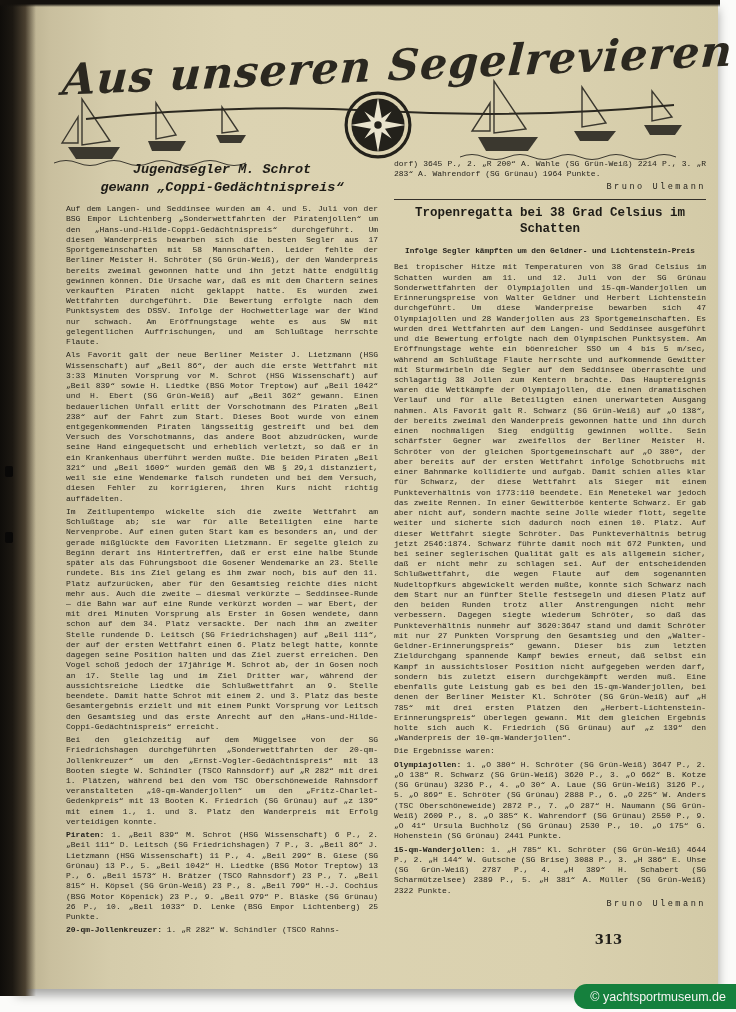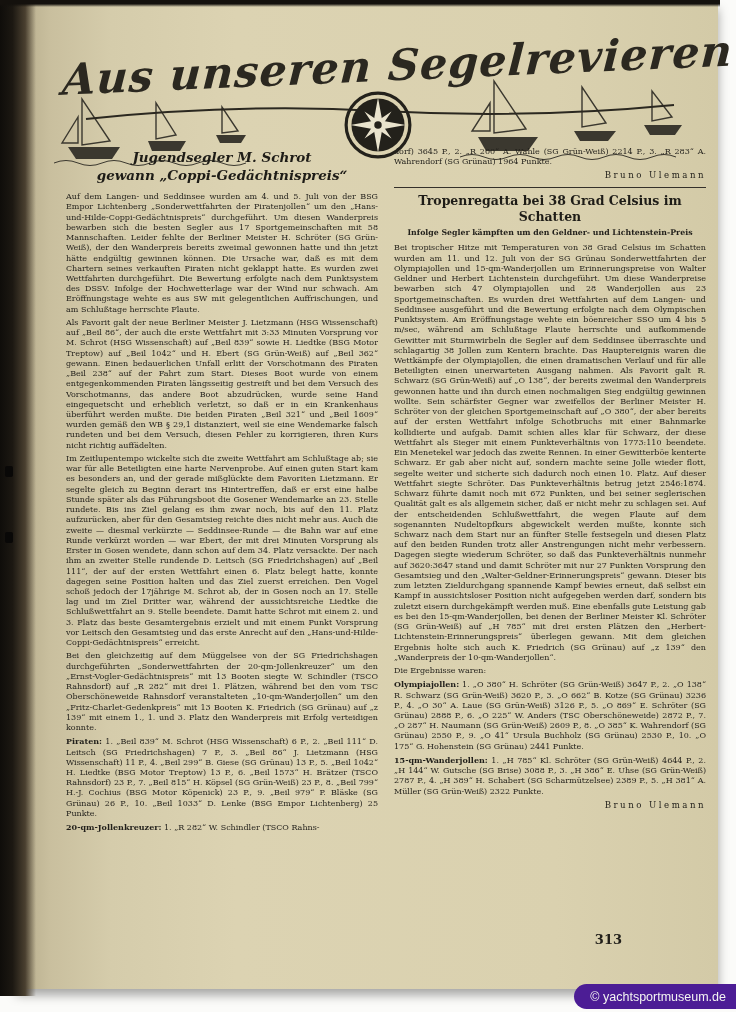--- a/index.html
+++ b/index.html
@@ -38,40 +38,40 @@
     font-size: 43px; color: #2b2820; letter-spacing: 1px;
     transform: rotate(-2.5deg) skewX(-6deg);
     text-align: center; white-space: nowrap; z-index: 2;
   }
   .flourish { position: absolute; top: 72px; left: 30px; z-index: 1; }
   .compass { position: absolute; left: 294px; top: 64px; z-index: 3; }
   .boats-left  { position: absolute; left: 2px;  top: 46px; z-index: 1; }
   .boats-right { position: absolute; right: 2px; top: 36px; z-index: 1; }
 
   
-  .columns { position: absolute; top: 144px; left: 50px; width: 640px; display: flex; gap: 16px; z-index: 2; }
+  .columns { position: absolute; top: 156px; left: 50px; width: 640px; display: flex; gap: 16px; z-index: 2; font-family: Liberation Mono, monospace; }
   .col { width: 312px; height: 788px; overflow: hidden; color: #211f1a; font-size: 8px; line-height: 1.28; text-align: justify; }
   .col p { margin: 0 0 3px 0; }
   .lead { font-weight: bold; }
 
   .left-title {
     font-size: 13.5px; font-style: italic; font-weight: bold; text-align: center;
     margin: 2px 0 8px 0; line-height: 1.3; color: #1e1c17;
   }
   .right-rule { border-top: 1.5px solid #34302a; margin: 6px 0 5px 0; }
-  .right-title { font-size: 12.5px; font-weight: bold; text-align: center; margin: 2px 0 3px 0; color: #1e1c17; }
+  .right-title { font-size: 12.5px; font-weight: bold; text-align: center; margin: 2px 0 10px 0; color: #1e1c17; }
   .right-subtitle { font-size: 7.8px; font-weight: bold; text-align: center; margin: 0 0 5px 0; }
   .byline { text-align: right; font-size: 8.6px; letter-spacing: 2.5px; margin: 3px 8px 7px 0; }
   .results-intro { margin: 4px 0 3px 0; }
 
   .page-number { position: absolute; right: 96px; bottom: 42px; font-weight: bold; font-size: 13px; color: #211f1a; z-index: 3; }
 
   .watermark {
     position: absolute; right: 0; bottom: 3px; height: 25px; z-index: 6;
-    background: #4c1d95; color: #f4f4f2;
+    background: #15803d; color: #f4f4f2;
     font-family: "Liberation Sans", sans-serif; font-size: 12.5px;
     display: flex; align-items: center; padding: 0 10px 0 16px;
     border-radius: 13px 0 0 13px;
   }
 </style>
 </head>
 <body>
 
 <div class="scan">
 

